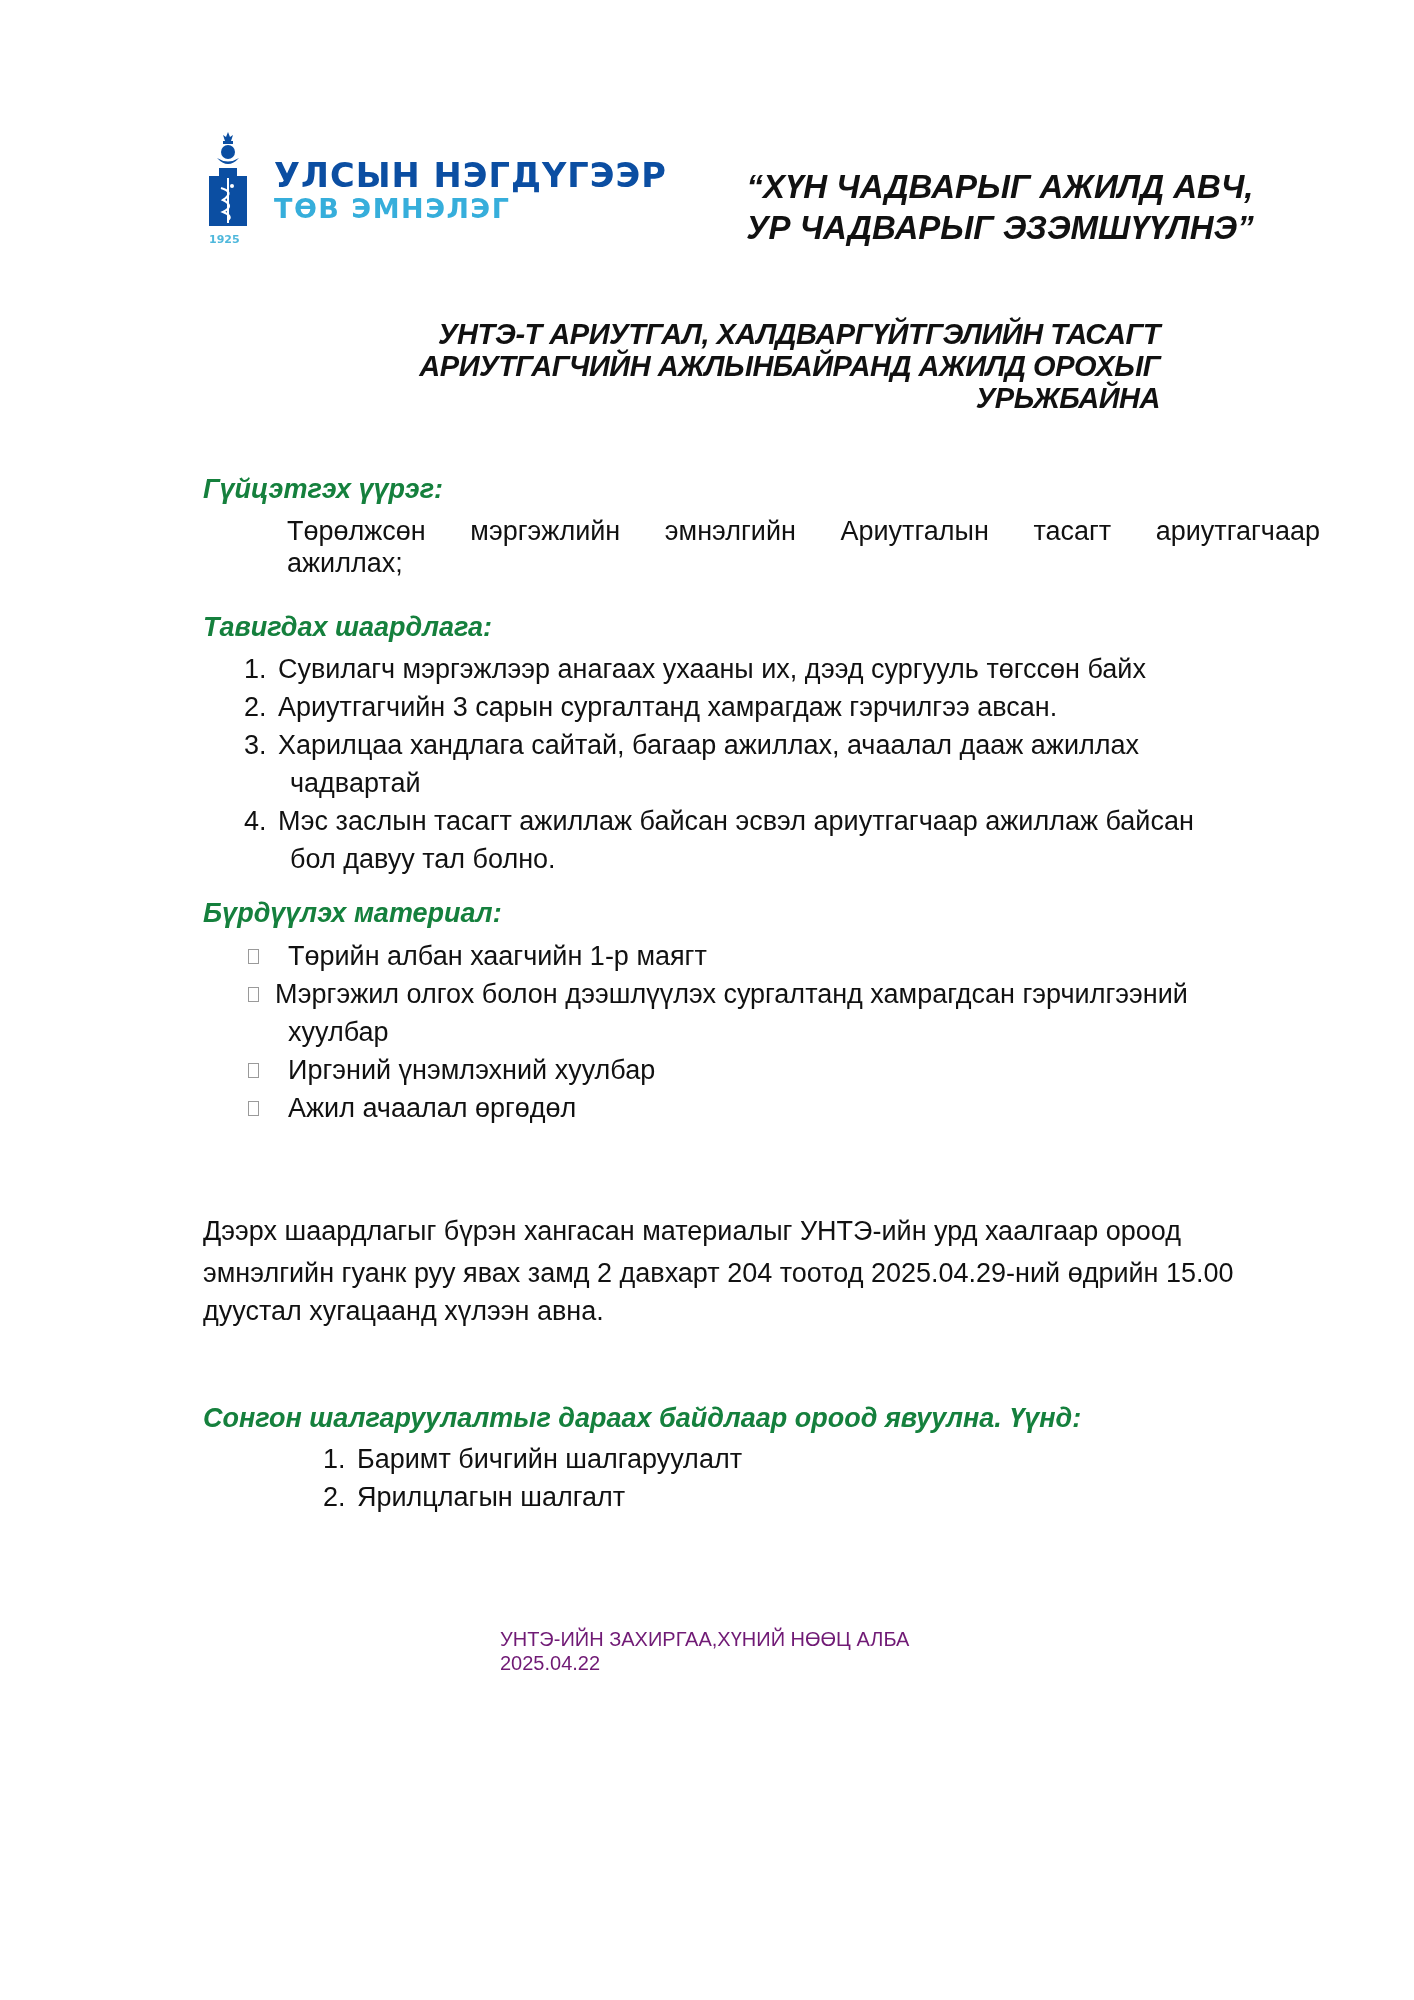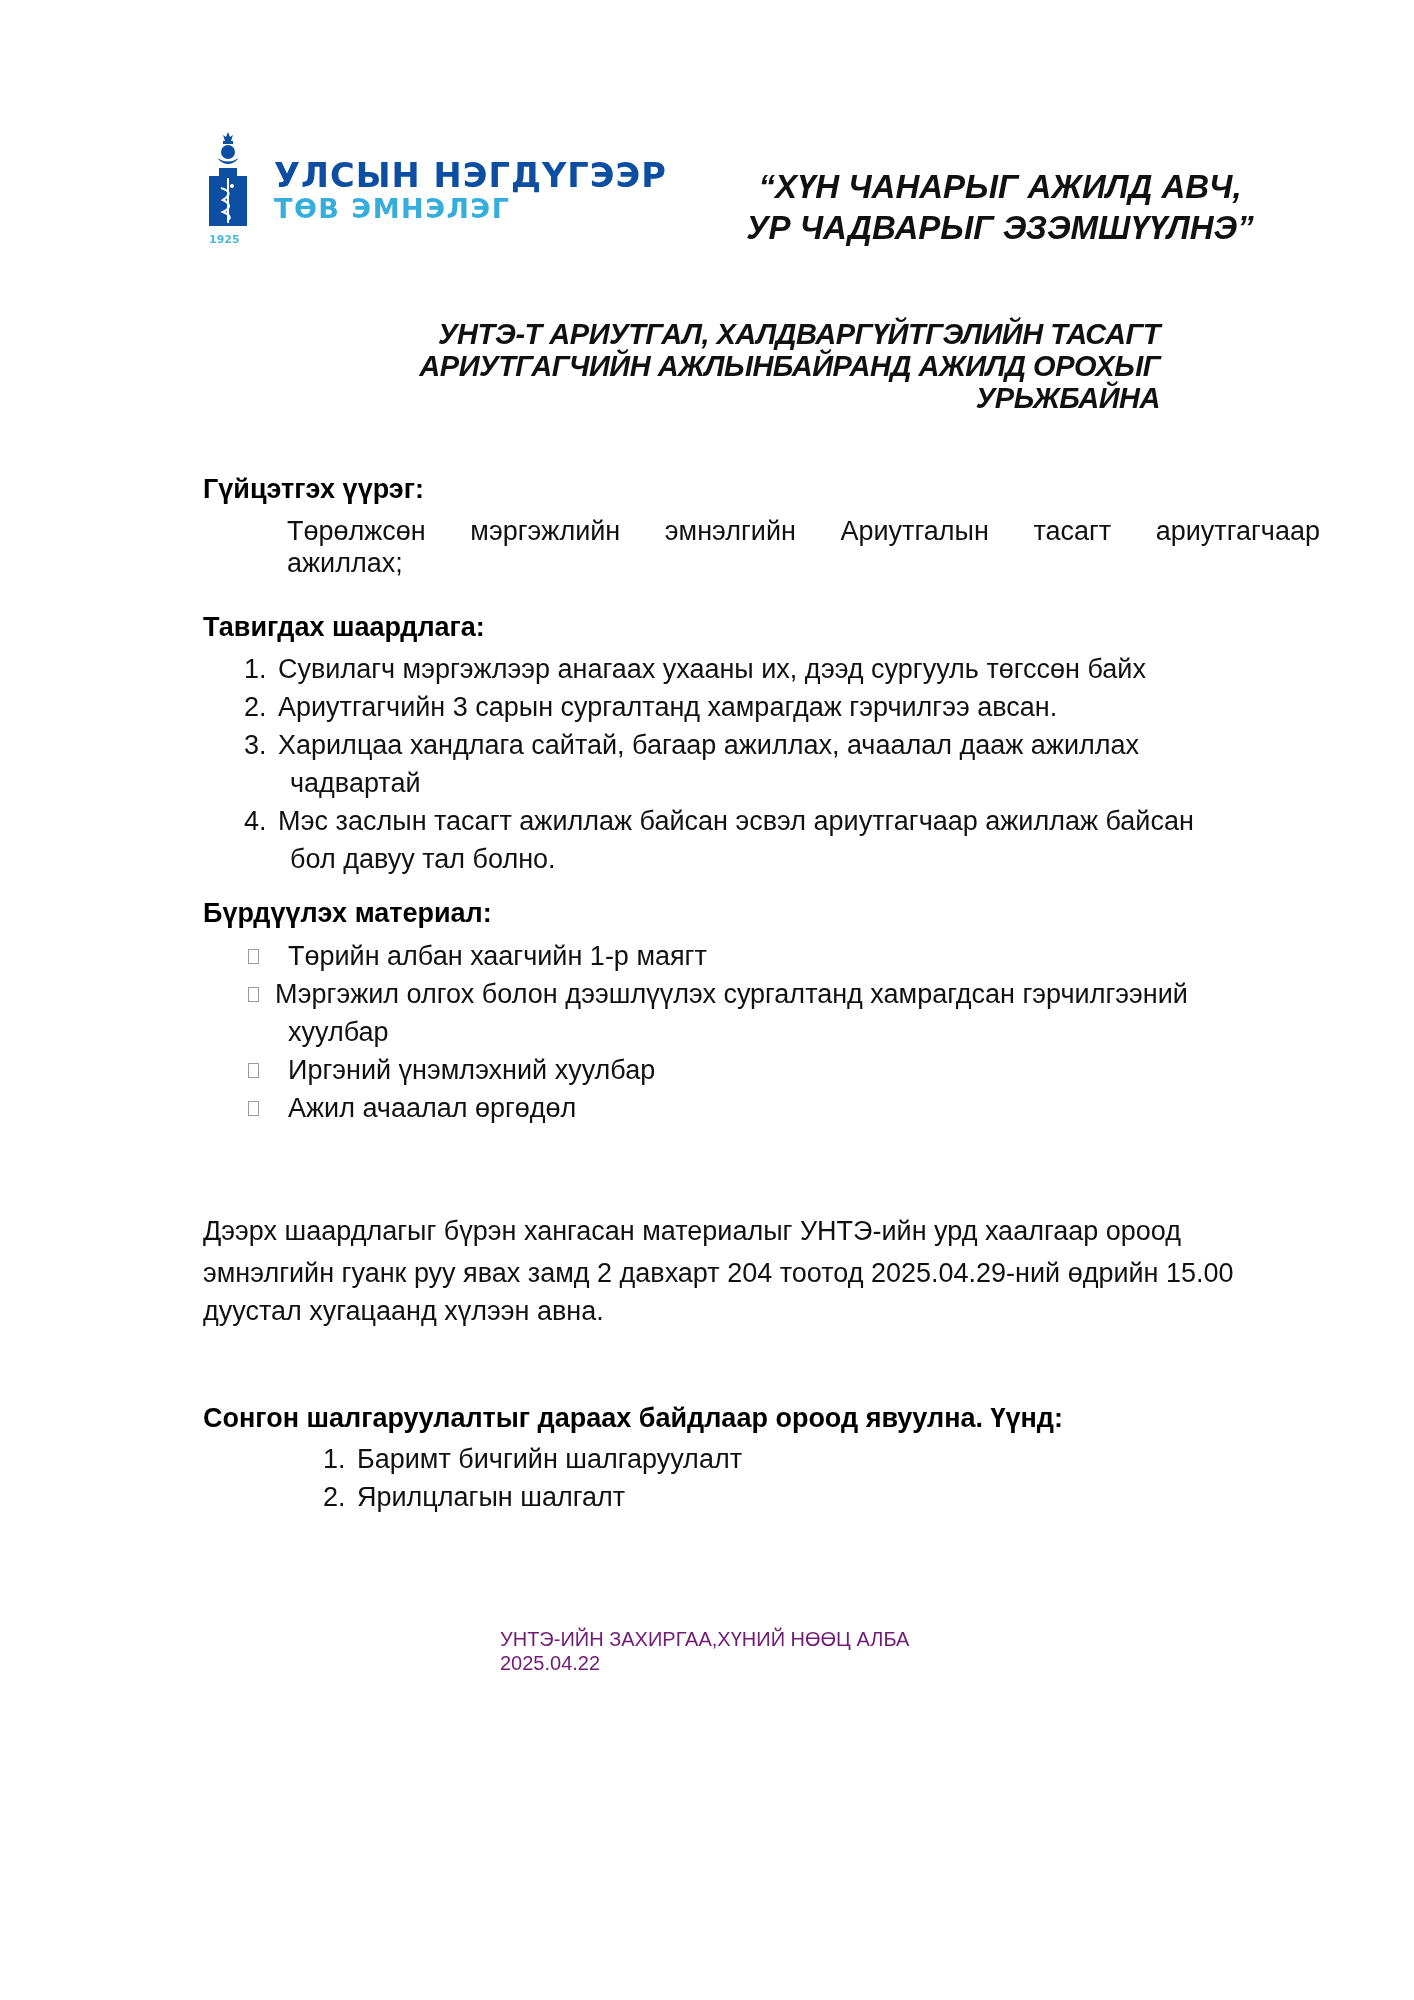--- a/index.html
+++ b/index.html
@@ -37,21 +37,21 @@
     }
 
     
     .title {
       left: 380px; top: 318px; width: 780px; text-align: right;
       font-weight: bold; font-style: italic; font-size: 29px; line-height: 32px;
       color: #111; letter-spacing: -0.5px;
     }
 
     .heading {
-      font-weight: bold; font-size: 27px; color: #000000;
+      font-weight: bold; font-style: italic; font-size: 27px; color: #15803d;
       white-space: nowrap;
     }
     .body-text { font-size: 27px; line-height: 38px; color: #111; }
 
     .duty-text {
       left: 287px; top: 512px; width: 1033px;
       text-align: justify; text-align-last: auto;
     }
     .duty-line1 { display: flex; justify-content: space-between; }
 
@@ -96,21 +96,21 @@
     <rect x="22" y="48" width="2" height="45" fill="#ffffff"></rect>
     <path d="M16 58 Q30 62 18 70 Q30 76 18 82 Q28 86 23 90" stroke="#ffffff" stroke-width="2.2" fill="none"></path>
     <circle cx="27" cy="56" r="2" fill="#ffffff"></circle>
   </svg>
   <div class="logo-year">1925</div>
   <div class="logo-line1">УЛСЫН НЭГДҮГЭЭР</div>
   <div class="logo-line2">ТӨВ ЭМНЭЛЭГ</div>
 </div>
 
 <div class="abs slogan">
-  <div>“ХҮН ЧАНАРЫГ АЖИЛД АВЧ,</div>
+  <div>“ХҮН ЧАДВАРЫГ АЖИЛД АВЧ,</div>
   <div>УР ЧАДВАРЫГ ЭЗЭМШҮҮЛНЭ”</div>
 </div>
 
 <div class="abs title">
   <div>УНТЭ-Т АРИУТГАЛ, ХАЛДВАРГҮЙТГЭЛИЙН ТАСАГТ</div>
   <div>АРИУТГАГЧИЙН АЖЛЫНБАЙРАНД АЖИЛД ОРОХЫГ</div>
   <div>УРЬЖБАЙНА</div>
 </div>
 
 <div class="abs heading" style="left:203px; top:474px;">Гүйцэтгэх үүрэг:</div>

